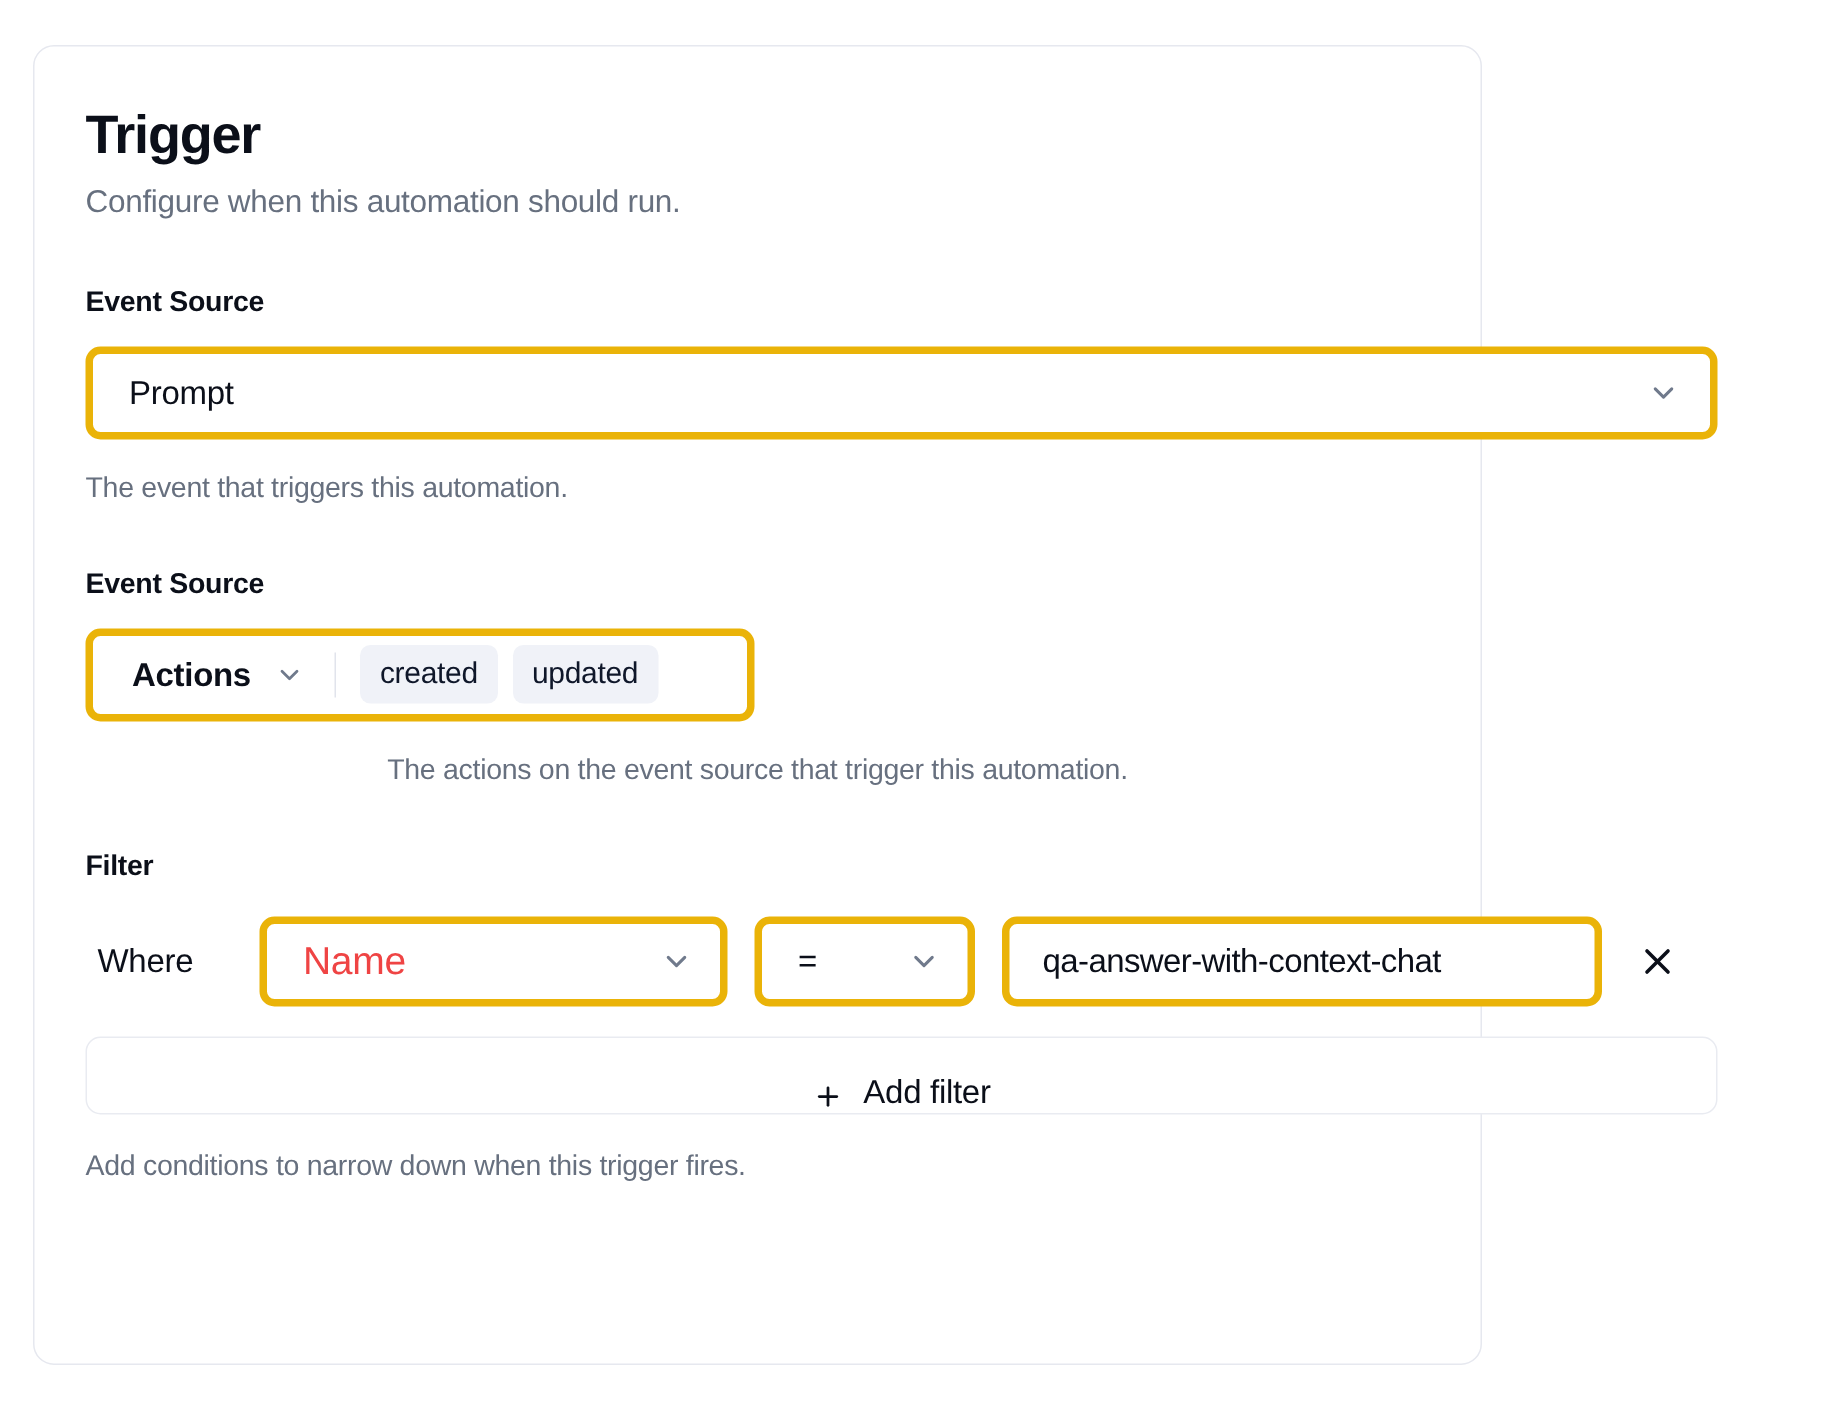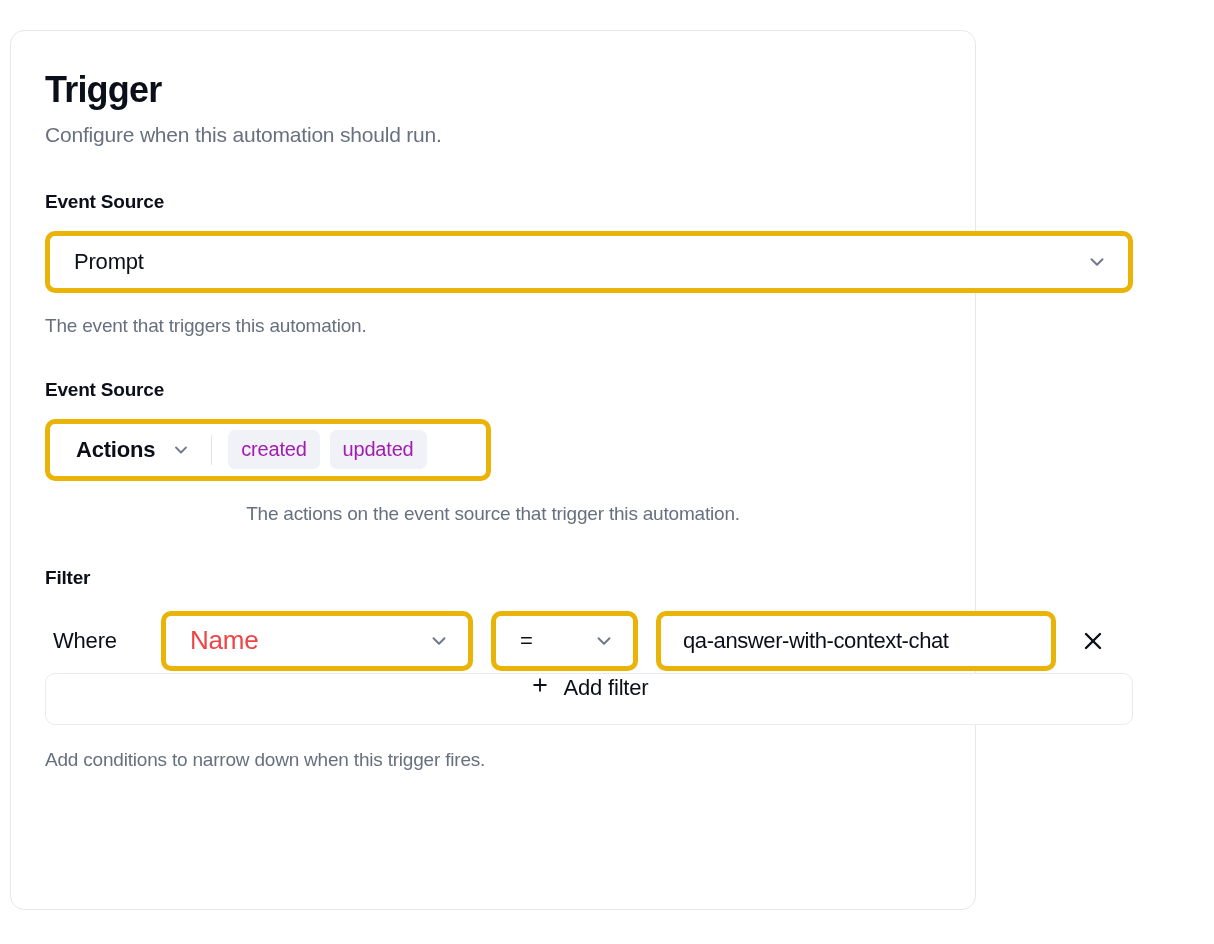--- a/index.html
+++ b/index.html
@@ -19,21 +19,21 @@
   .page {
     position: relative;
     width: 1214px;
     height: 944px;
     background: #ffffff;
   }
 
   
   .card {
     position: absolute;
-    left: 10px;
+    left: 22px;
     top: 30px;
     width: 966px;
     height: 880px;
     box-sizing: border-box;
     background: #ffffff;
     border: 1px solid #e6e8ef;
     border-radius: 14px;
     padding: 30px 34px 0 34px;
   }
 
@@ -127,21 +127,21 @@
     width: 1px;
     height: 30px;
     background: #e1e4ec;
     margin: 0 16px 0 20px;
     flex: none;
   }
   .badge {
     background: #f0f2f8;
     border-radius: 7px;
     font-size: 20px;
-    color: #a21caf;
+    color: #0f172a;
     padding: 9px 13px 10px 13px;
     letter-spacing: -0.2px;
     line-height: 1;
     margin-right: 10px;
   }
 
   
   .filter-row {
     margin-top: 22px;
     display: flex;
@@ -207,29 +207,29 @@
     background: transparent;
     border: none;
     padding: 0;
     cursor: pointer;
     color: #0b0f19;
   }
   .remove-btn svg { width: 24px; height: 24px; display: block; }
 
   
   .add-filter {
-    margin-top: 2px;
+    margin-top: 20px;
     height: 52px;
     width: 1088px;
     box-sizing: border-box;
     background: #ffffff;
     border: 1px solid #e9ebf1;
     border-radius: 10px;
     display: flex;
-    align-items: flex-start;
+    align-items: flex-end;
     justify-content: center;
     gap: 14px;
     cursor: pointer;
     font-family: inherit;
   }
   .add-filter .plus {
     width: 20px;
     height: 20px;
     color: #0b0f19;
     display: block;

